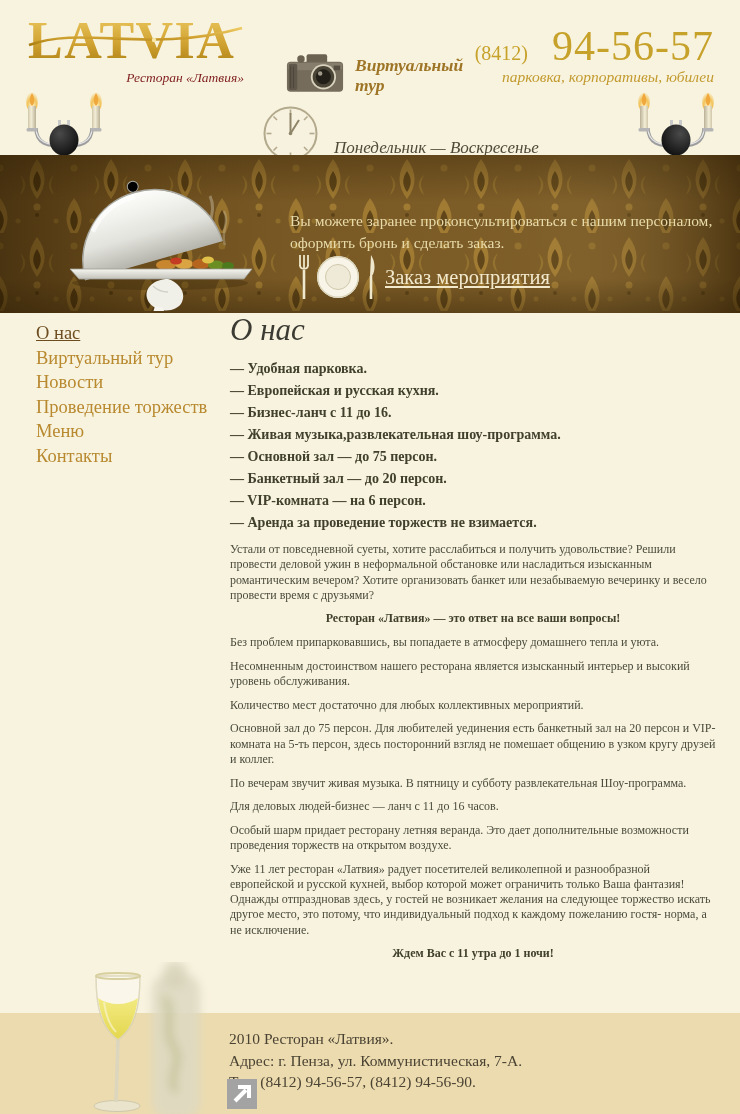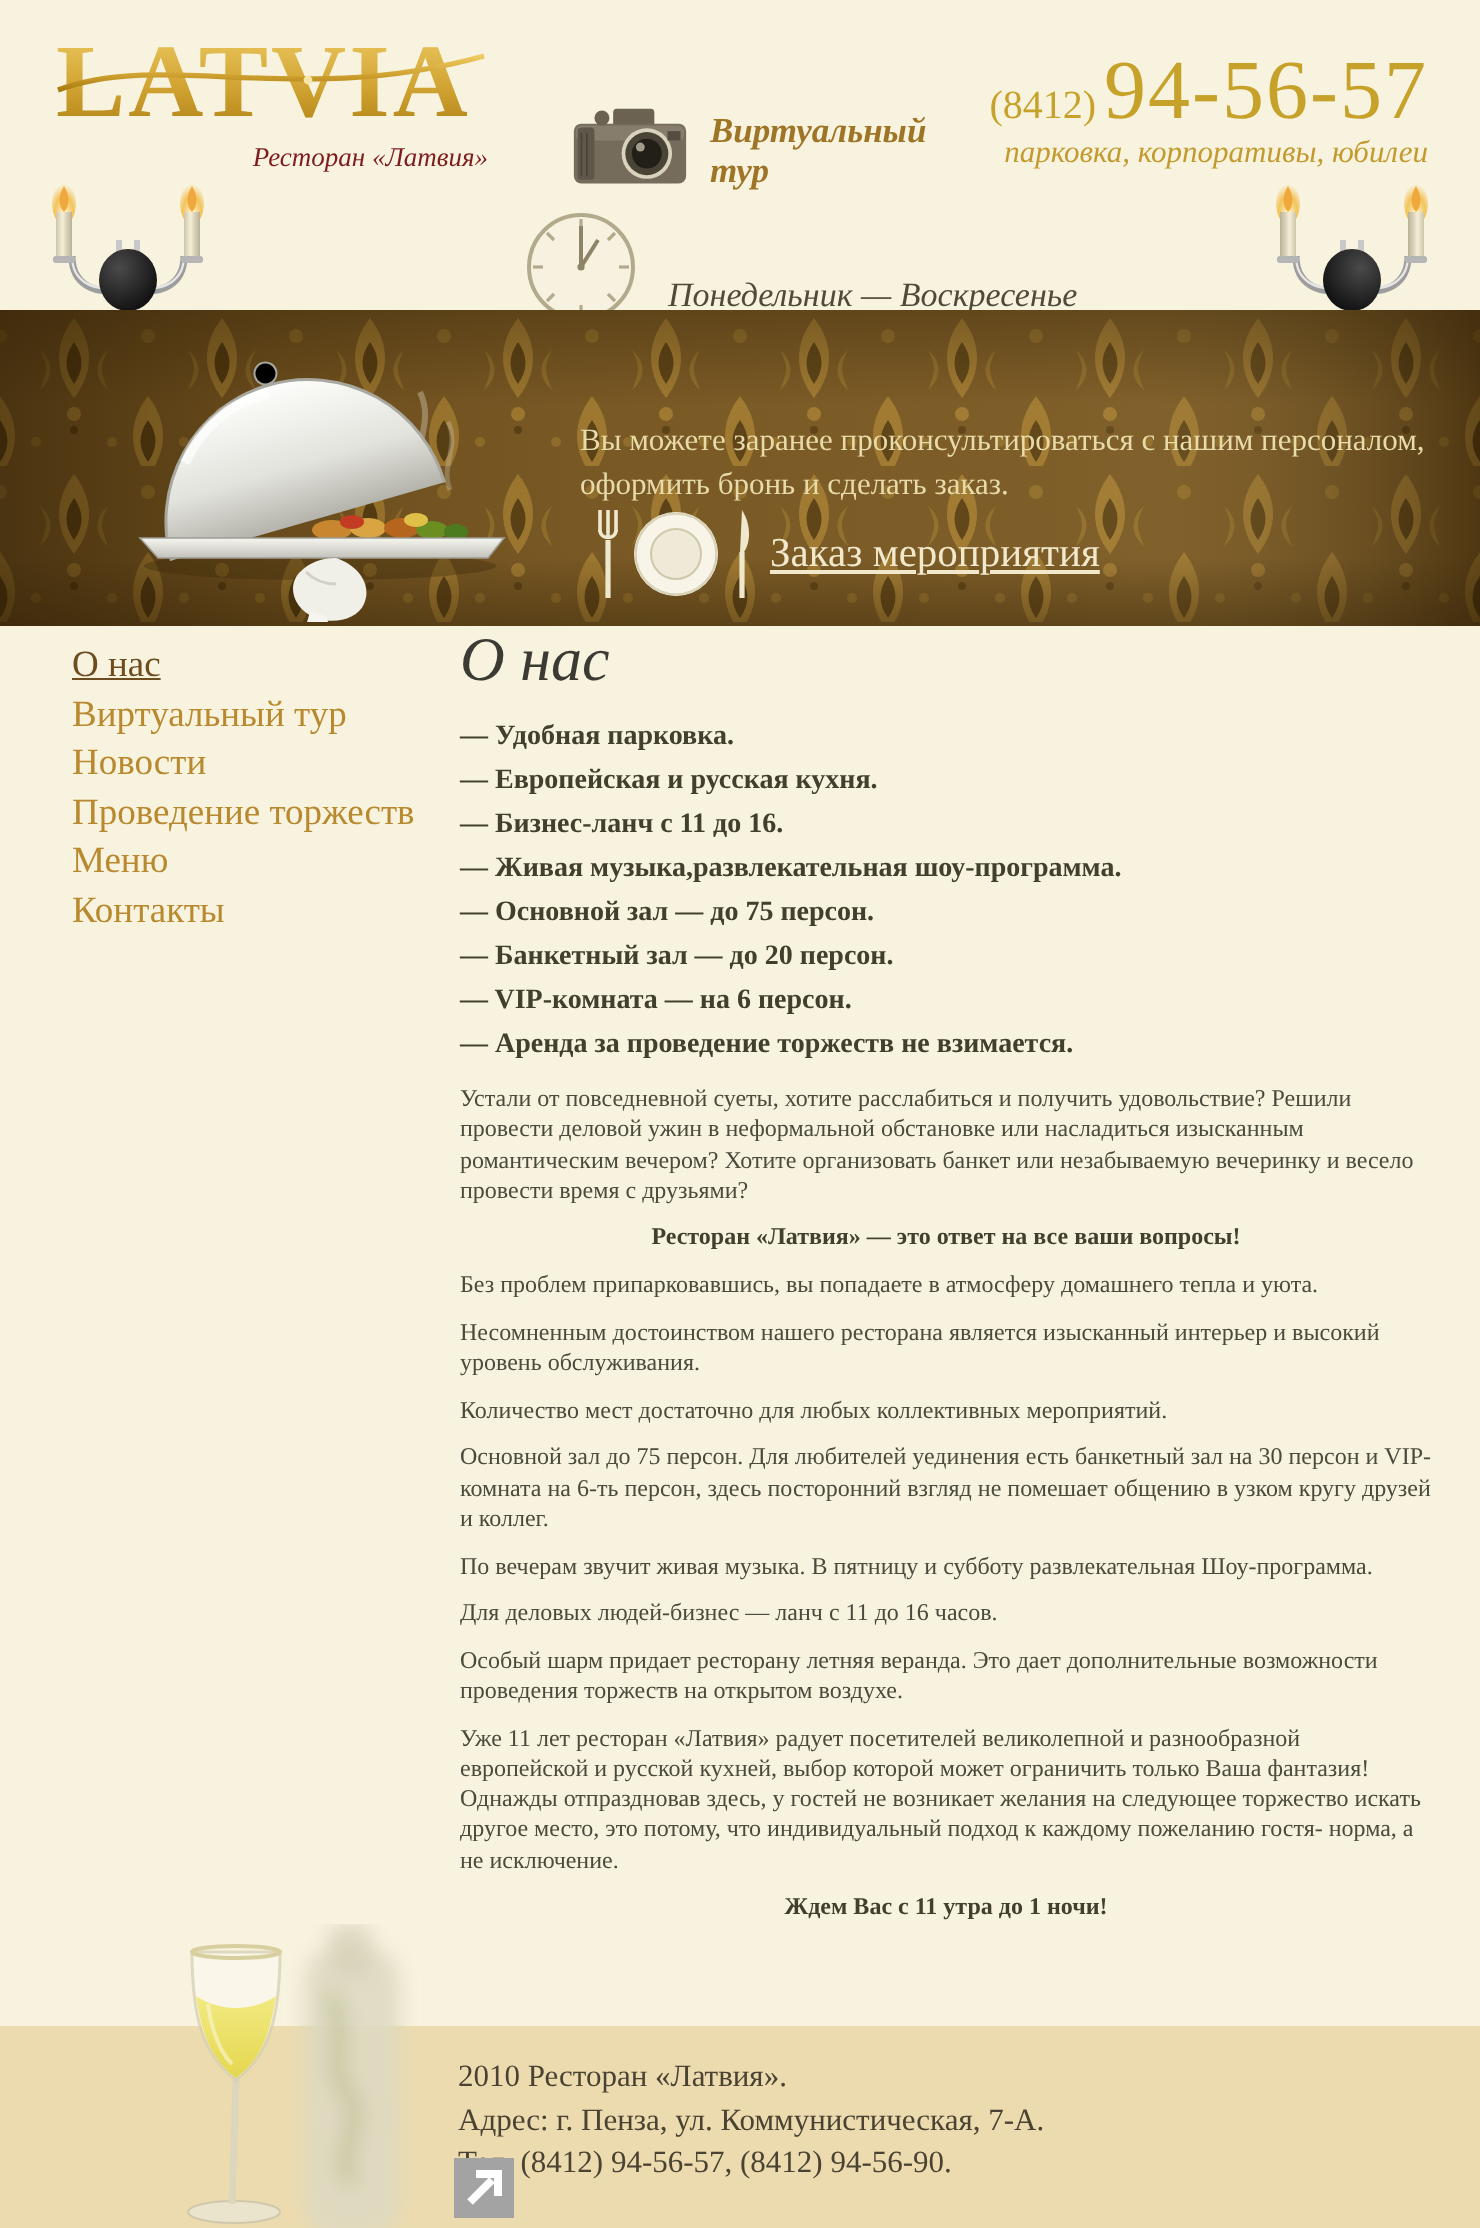--- a/index.html
+++ b/index.html
@@ -8,21 +8,21 @@
 
   
   .header{position:absolute;left:0;top:0;width:740px;height:155px;}
   .logo{position:absolute;left:28px;top:12px;width:216px;}
   .logo-sub{text-align:right;font-style:italic;font-size:13.5px;color:#7f1d1d;margin-top:-4px;}
   .vtour{position:absolute;left:286px;top:30px;display:flex;gap:11px;align-items:flex-start;margin-top:20px;}
   .vtour-label{color:#9e7526;font-weight:bold;font-style:italic;font-size:17.5px;line-height:1.15;padding-top:5px;}
   .phone{position:absolute;right:26px;top:22px;text-align:right;}
   .phone-line{color:#c7a22b;white-space:nowrap;}
   .phone-code{font-size:20px;}
-  .phone-number{font-size:42px;letter-spacing:1px;}
+  .phone-number{font-size:42px;letter-spacing:1px;margin-left:20px;}
   .phone-tag{color:#c29a2e;font-style:italic;font-size:15.5px;margin-top:-2px;}
   .schedule{position:absolute;left:262px;top:90px;display:flex;align-items:center;gap:15px;}
   .sched-days{font-style:italic;font-size:17px;color:#504a39;margin-top:48px;}
   .sched-hours{font-size:12px;color:#c2410c;margin-top:4px;}
   .sconce{position:absolute;top:90px;width:84px;height:66px;}
   .sconce.left{left:22px;}
   .sconce.right{right:22px;transform:scaleX(-1);}
 
   
   .banner{position:absolute;left:0;top:155px;width:740px;height:158px;overflow:hidden;}
@@ -319,21 +319,21 @@
           <p class="para">Устали от повседневной суеты, хотите расслабиться и получить удовольствие? Решили провести деловой ужин в неформальной обстановке или насладиться изысканным романтическим вечером? Хотите организовать банкет или незабываемую вечеринку и весело провести время с друзьями?</p>
 
           <p class="para center-bold">Ресторан «Латвия» — это ответ на все ваши вопросы!</p>
 
           <p class="para">Без проблем припарковавшись, вы попадаете в атмосферу домашнего тепла и уюта.</p>
 
           <p class="para">Несомненным достоинством нашего ресторана является изысканный интерьер и высокий уровень обслуживания.</p>
 
           <p class="para">Количество мест достаточно для любых коллективных мероприятий.</p>
 
-          <p class="para">Основной зал до 75 персон. Для любителей уединения есть банкетный зал на 30 персон и VIP-комната на 6-ть персон, здесь посторонний взгляд не помешает общению в узком кругу друзей и коллег.</p>
+          <p class="para">Основной зал до 75 персон. Для любителей уединения есть банкетный зал на 20 персон и VIP-комната на 5-ть персон, здесь посторонний взгляд не помешает общению в узком кругу друзей и коллег.</p>
 
           <p class="para">По вечерам звучит живая музыка. В пятницу и субботу развлекательная Шоу-программа.</p>
 
           <p class="para">Для деловых людей-бизнес — ланч с 11 до 16 часов.</p>
 
           <p class="para">Особый шарм придает ресторану летняя веранда. Это дает дополнительные возможности проведения торжеств на открытом воздухе.</p>
 
           <p class="para">Уже 11 лет ресторан «Латвия» радует посетителей великолепной и разнообразной европейской и русской кухней, выбор которой может ограничить только Ваша фантазия! Однажды отпраздновав здесь, у гостей не возникает желания на следующее торжество искать другое место, это потому, что индивидуальный подход к каждому пожеланию гостя- норма, а не исключение.</p>
 
           <p class="para center-bold">Ждем Вас с 11 утра до 1 ночи!</p>

